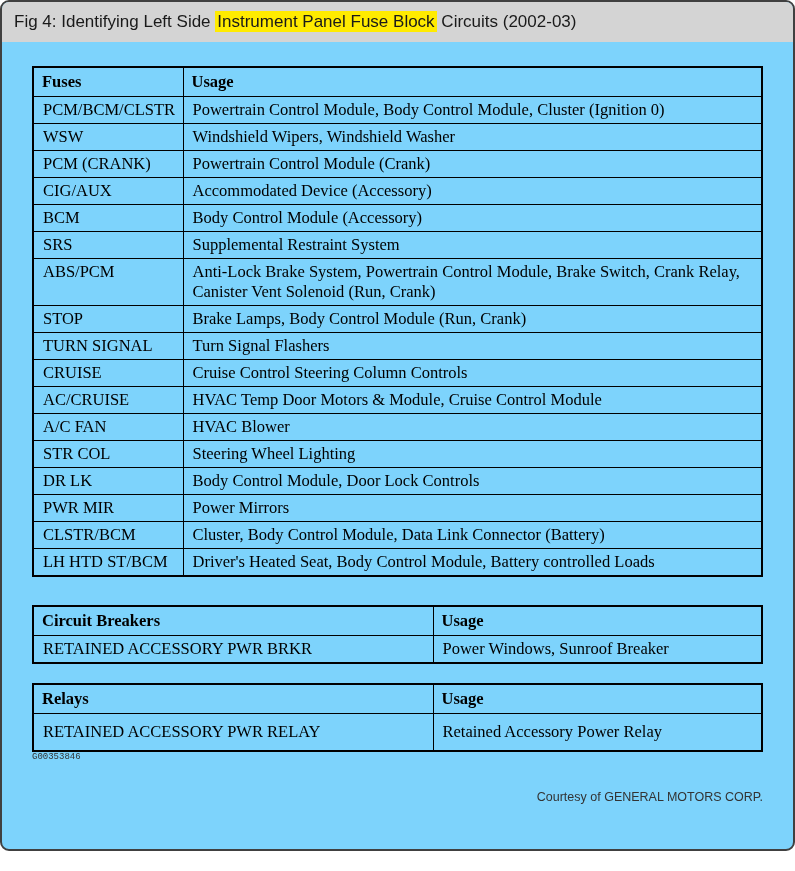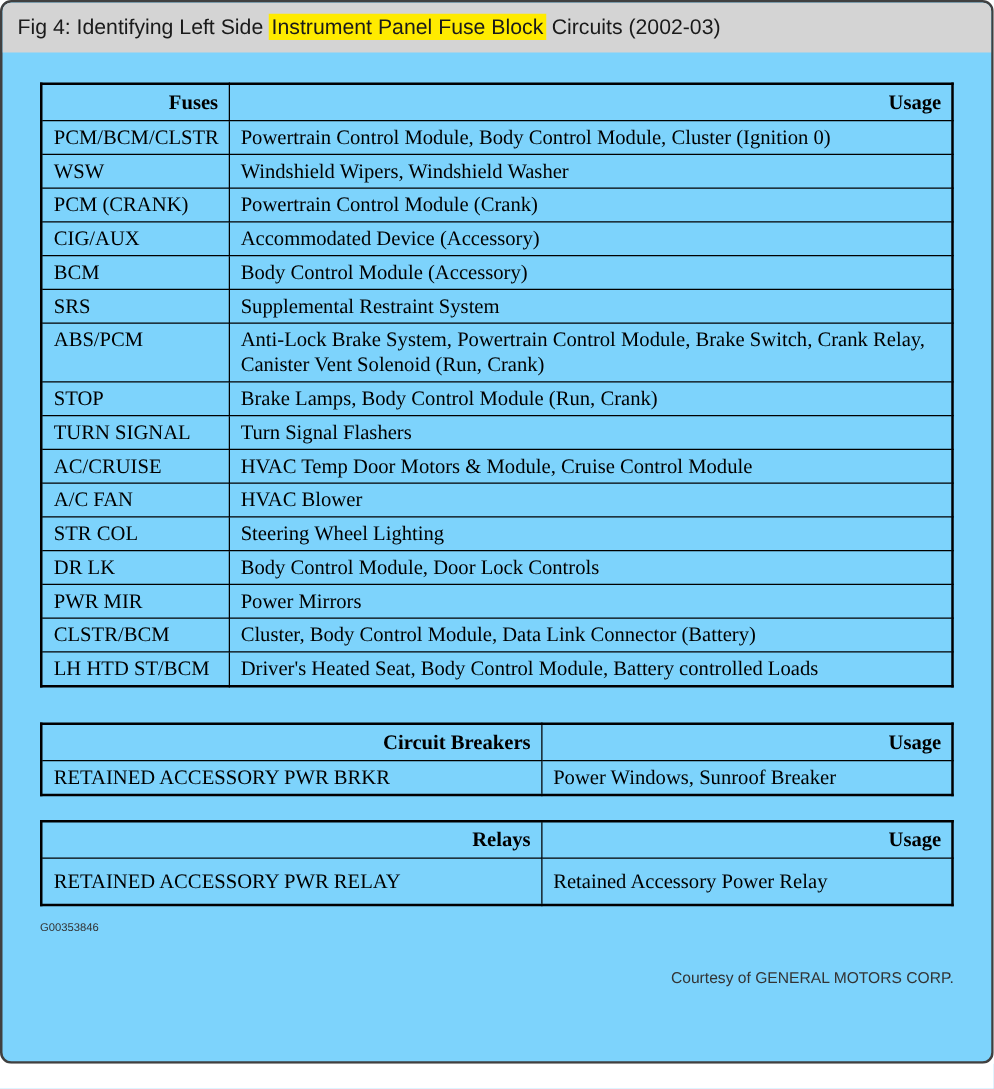--- a/index.html
+++ b/index.html
@@ -30,30 +30,30 @@
     font-size: 16.5px;
     table-layout: fixed;
   }
   .tbl th, .tbl td {
     border: 1px solid #000;
     padding: 3px 9px;
     vertical-align: top;
     text-align: left;
     overflow: hidden;
   }
-  .tbl th { text-align: right; font-weight: bold; padding: 4px 8px; }
+  .tbl th { text-align: left; font-weight: bold; padding: 4px 8px; }
   col.fuse-col { width: 150px; }
   col.wide-col { width: 400px; }
   .t1 { margin-bottom: 28px; }
   .t2 { margin-bottom: 19px; border-radius: 28px; }
   .t3 { margin-bottom: 0; }
   .t3 tbody tr:first-child td { padding-top: 8px; padding-bottom: 8px; }
   .figid {
-    font-family: Liberation Sans, sans-serif;
-    font-size: 9px; color: #333; margin-top: 12px;
+    font-family: Liberation Mono, monospace;
+    font-size: 9px; color: #333; margin-top: 0;
   }
   .courtesy {
     font-family: "Liberation Sans", sans-serif;
     font-size: 12.5px; color: #333;
     text-align: right; margin-top: 28px;
   }
 </style>
 </head>
 <body>
 
@@ -107,20 +107,24 @@
             <td>ABS/PCM</td>
             <td>Anti-Lock Brake System, Powertrain Control Module, Brake Switch, Crank Relay, Canister Vent Solenoid (Run, Crank)</td>
           </tr>
         <tr>
             <td>STOP</td>
             <td>Brake Lamps, Body Control Module (Run, Crank)</td>
           </tr>
         <tr>
             <td>TURN SIGNAL</td>
             <td>Turn Signal Flashers</td>
+          </tr>
+        <tr>
+            <td>CRUISE</td>
+            <td>Cruise Control Steering Column Controls</td>
           </tr>
         <tr>
             <td>AC/CRUISE</td>
             <td>HVAC Temp Door Motors &amp; Module, Cruise Control Module</td>
           </tr>
         <tr>
             <td>A/C FAN</td>
             <td>HVAC Blower</td>
           </tr>
         <tr>

